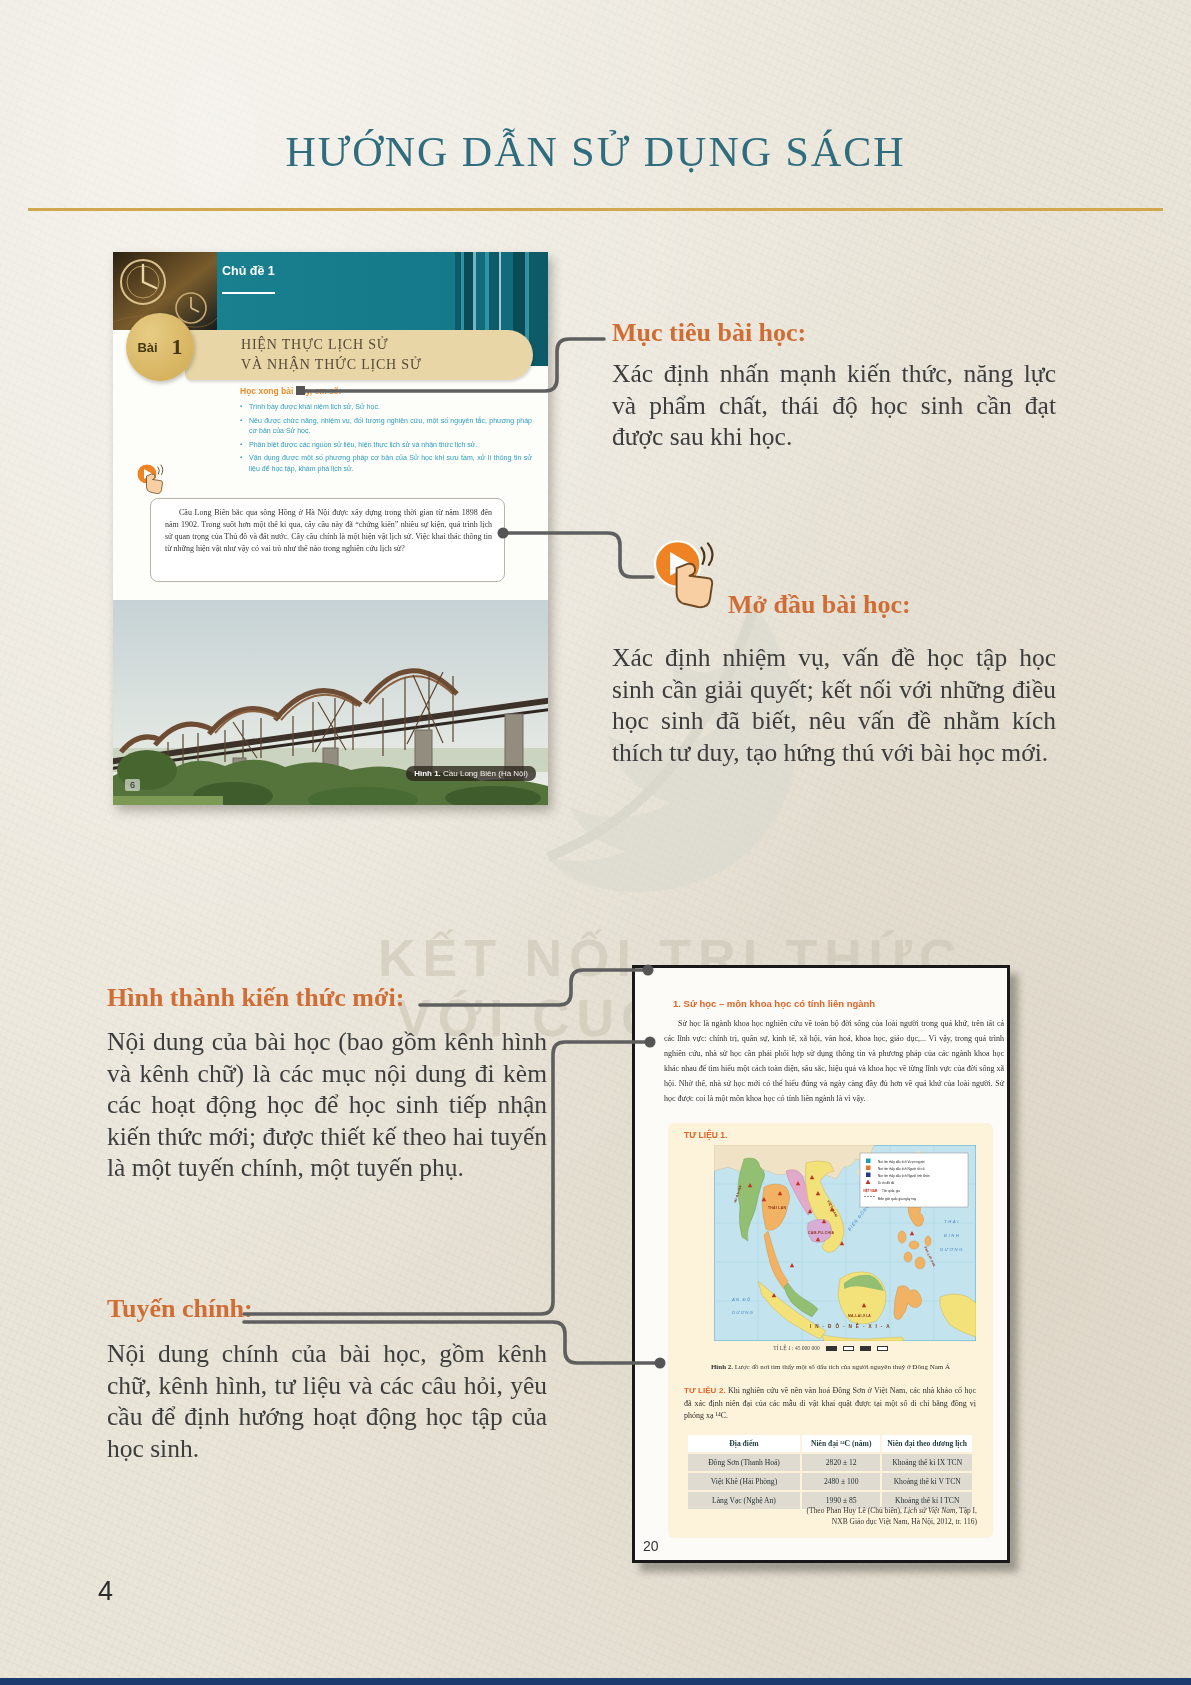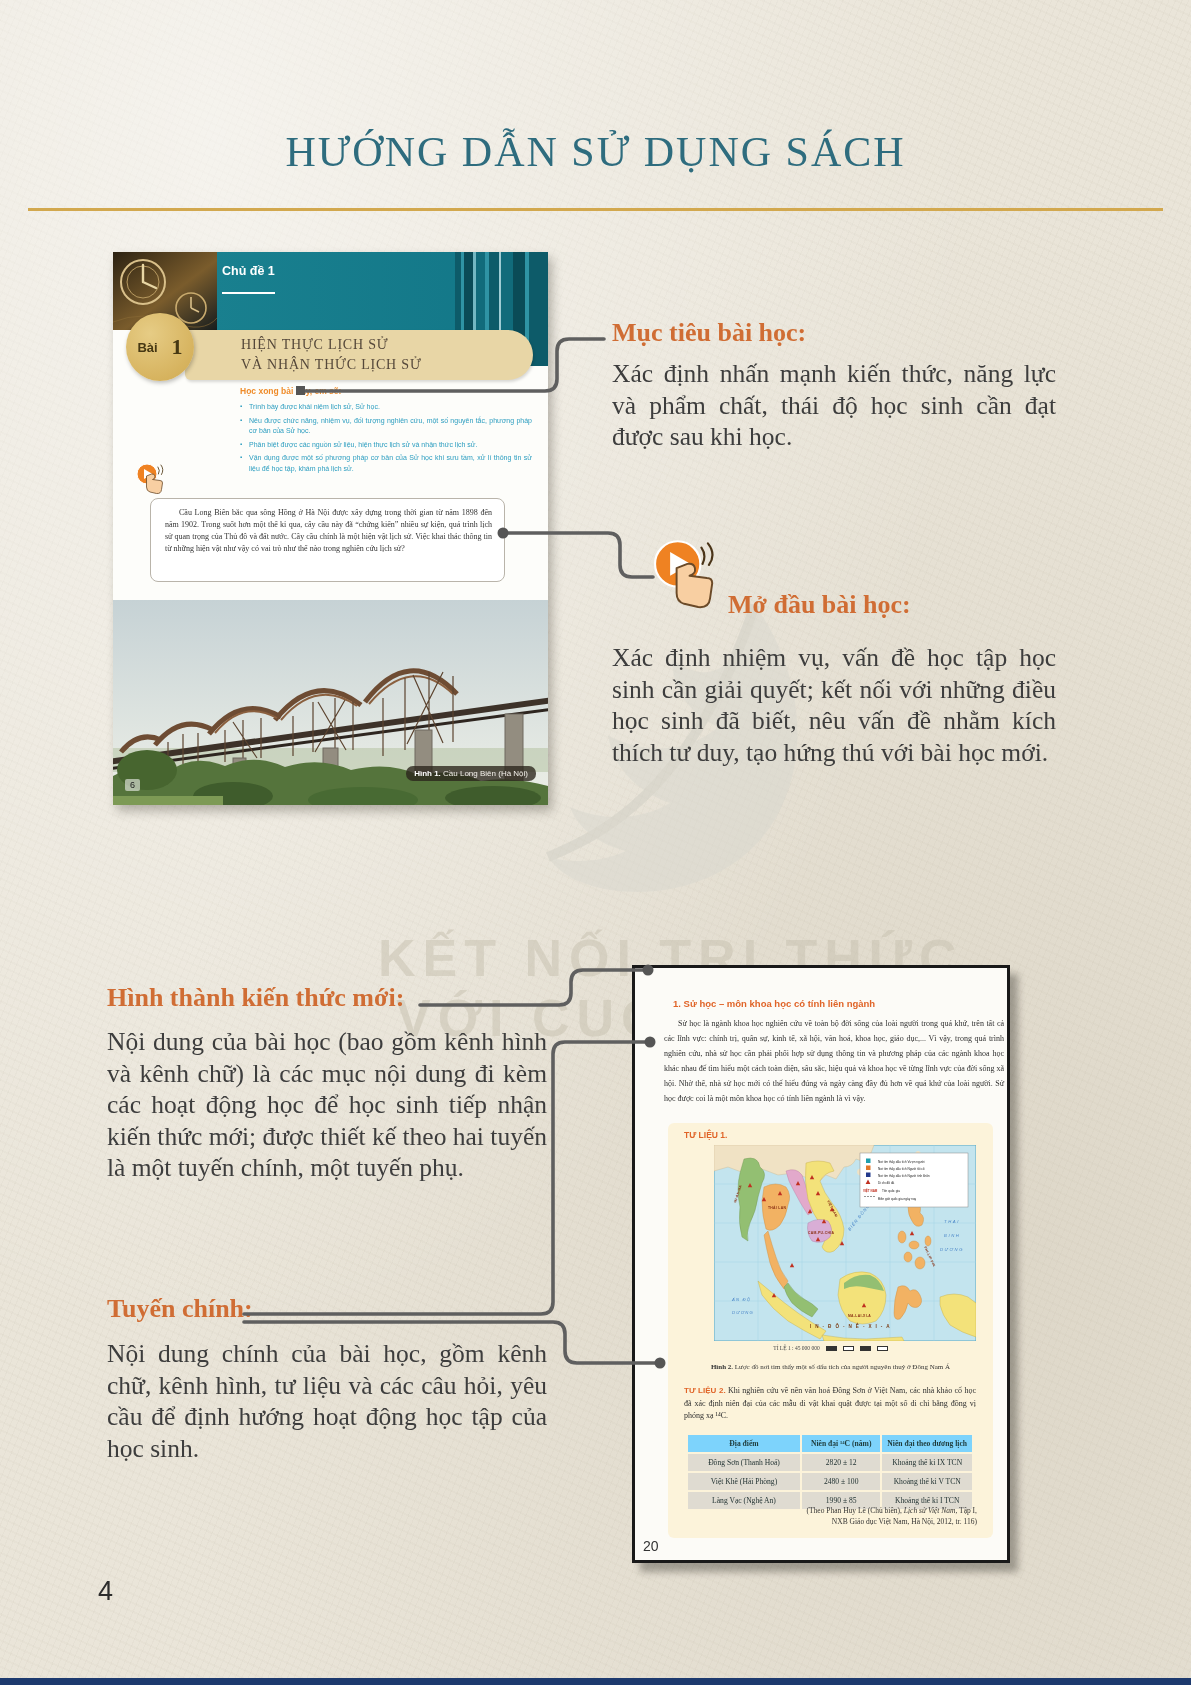--- a/index.html
+++ b/index.html
@@ -82,21 +82,21 @@
     font-weight:bold;color:#e06428;}
   .b2-map{left:46px;top:22px;width:262px;height:196px;}
   .b2-scale{left:0;top:222px;width:100%;display:flex;align-items:center;justify-content:center;
     gap:6px;font-size:5.5px;color:#444;}
   .b2-scale .seg{width:9px;height:3px;border:0.5px solid #333;}
   .b2-fig2{left:8px;top:240px;width:309px;text-align:center;font-size:7px;color:#333;}
   .b2-tl2{left:16px;top:262px;width:292px;font-size:8px;line-height:12.5px;color:#2f2f2f;text-align:justify;}
   .b2-tl2 .lab{font-family:"Liberation Sans",sans-serif;font-weight:bold;color:#e06428;}
   .b2-table{left:18px;top:310px;width:288px;border-collapse:separate;border-spacing:2px;
     font-size:7.6px;color:#233;}
-  .b2-table th{background:#7dd3fc;font-weight:bold;padding:4px 2px;color:#1e3a39;}
+  .b2-table th{background:#ffffff;font-weight:bold;padding:4px 2px;color:#1e3a39;}
   .b2-table td{background:#dfdbd1;padding:4px 2px;text-align:center;}
   .b2-cite{right:16px;top:382px;width:280px;text-align:right;font-size:7.5px;
     line-height:11px;color:#333;}
   .b2-pagenum{left:8px;top:570px;font-size:14px;color:#333;font-family:"Liberation Sans",sans-serif;}
 
   .z20{z-index:20;} .z30{z-index:30;} .z5{z-index:5;} .z1{z-index:1;}
   svg text{font-family:"Liberation Sans",sans-serif;}
 </style>
 </head>
 <body>

